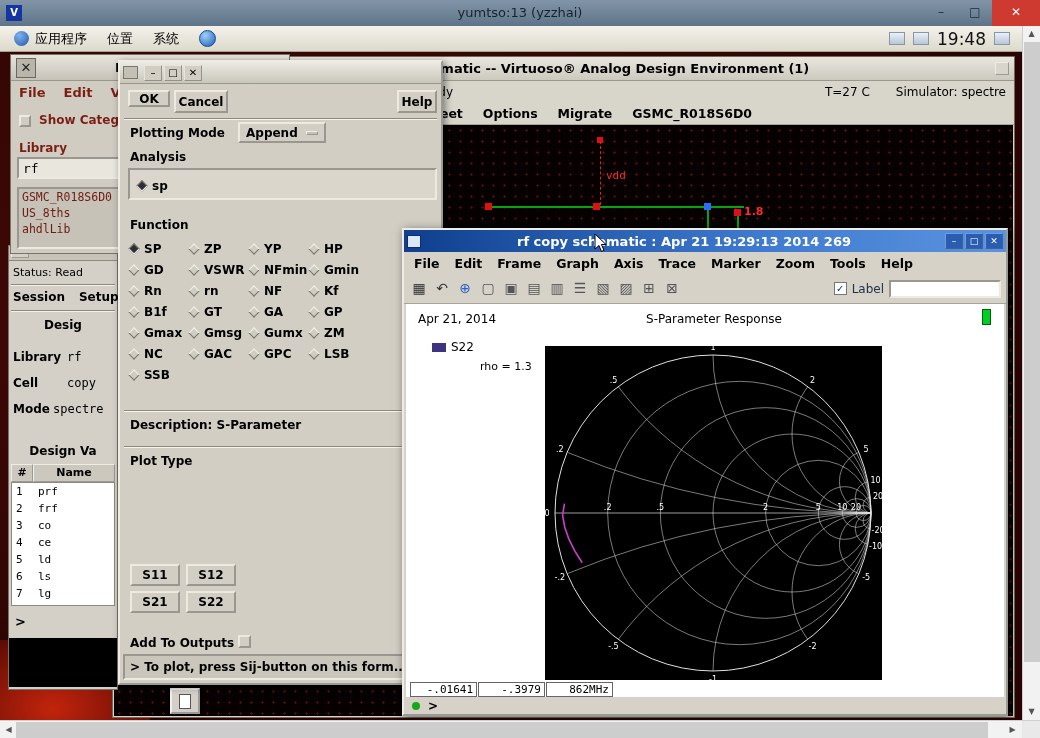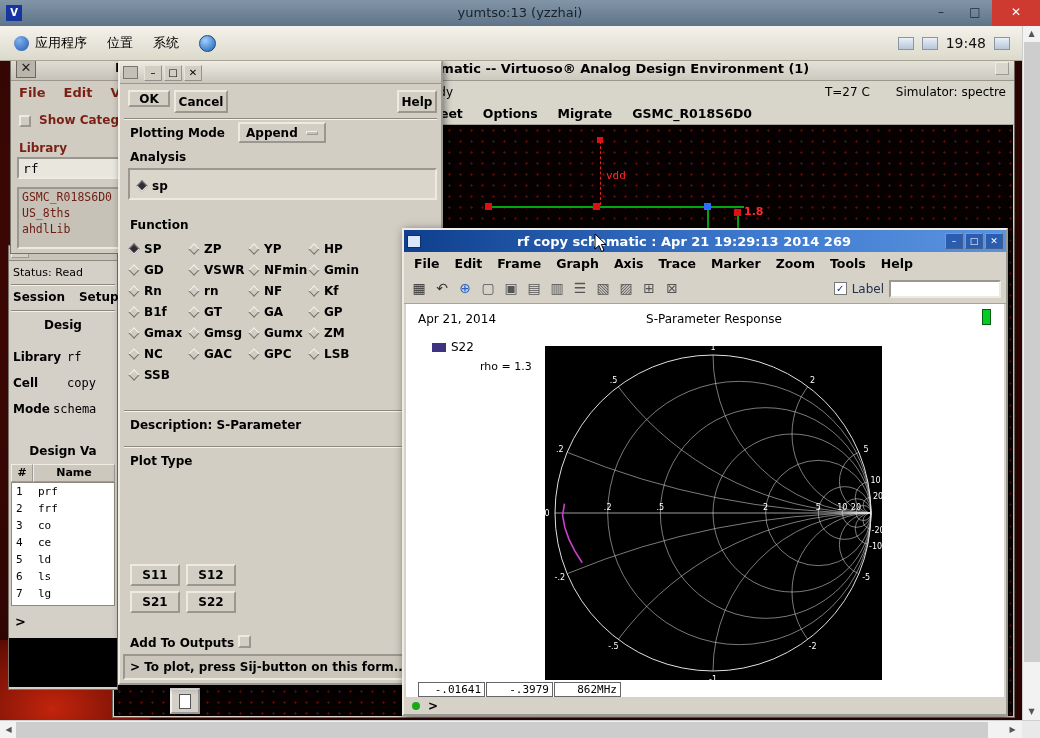--- a/index.html
+++ b/index.html
@@ -102,21 +102,21 @@
   .txt{width:112px;height:18px;border:2px inset #eeeae0;background:#fff;font-family:"DejaVu Sans Mono","Liberation Mono",monospace;font-size:12px;}
   .plot-content{position:absolute;left:2px;right:2px;top:74px;height:378px;background:#fff;overflow:hidden;}
   .g-date{position:absolute;left:12px;top:8px;font-size:12px;}
   .g-title{position:absolute;left:0;right:0;top:8px;text-align:center;font-size:12px;margin-left:18px;}
   .g-flag{position:absolute;right:13px;top:5px;width:9px;height:16px;background:#00cf1f;border:1px solid #0a5a1a;}
   .legend{position:absolute;left:26px;top:36px;display:flex;align-items:center;gap:5px;}
   .legend-swatch{width:14px;height:9px;background:#3d3380;}
   .legend-label{font-size:12px;}
   .g-rho{position:absolute;left:74px;top:56px;font-size:11px;}
   .smith-panel{position:absolute;left:139px;top:42px;width:337px;height:334px;background:#000;}
-  .plot-readout{position:absolute;left:2px;right:2px;top:452px;height:15px;background:#fff;display:flex;padding-left:12px;}
+  .plot-readout{position:absolute;left:2px;right:2px;top:452px;height:15px;background:#fff;display:flex;padding-left:4px;}
   .rcell{width:67px;height:15px;border:1px solid #666;background:#fff;font-family:"DejaVu Sans Mono","Liberation Mono",monospace;
     font-size:11px;text-align:right;padding-right:3px;line-height:13px;margin-right:1px;}
   .plot-statusbar{position:absolute;left:0;right:0;bottom:0;height:17px;background:#d6d2c8;display:flex;align-items:center;gap:8px;padding:0 8px;}
   .status-dot{width:8px;height:8px;border-radius:50%;background:#18a818;}
   .status-prompt{font-weight:bold;font-size:12px;}
   .menu-item{white-space:nowrap;}
 
   
   #mini-win{position:absolute;left:170px;top:688px;width:30px;height:26px;background:#d4d0c8;border:2px outset #eee;z-index:3;display:flex;align-items:center;justify-content:center;}
   .doc-glyph{width:12px;height:15px;background:#fff;border:1px solid #555;}
@@ -124,27 +124,27 @@
   
   #vnc-tb{position:absolute;left:0;top:0;width:1040px;height:26px;background:linear-gradient(#8295a8,#5f7488);z-index:8;}
   .vnc-ico{position:absolute;left:6px;top:5px;width:16px;height:16px;background:#1535a0;color:#fff;font-size:10px;font-weight:bold;text-align:center;line-height:16px;}
   .vnc-title{position:absolute;left:0;right:0;text-align:center;line-height:26px;font-size:13px;color:#17222f;}
   .vbtn{position:absolute;top:0;height:26px;color:#1b2836;font-size:12px;text-align:center;line-height:24px;}
   .vbtn.minb{right:82px;width:34px;}
   .vbtn.maxb{right:48px;width:34px;}
   .vbtn.close{right:0;width:48px;background:#cf3a30;color:#fff;}
 
   #gnome-panel{position:absolute;left:0;top:26px;width:1022px;height:26px;z-index:8;
-    background:linear-gradient(#f4f2ea,#dcd9cc);border-bottom:1px solid #a8a494;display:flex;align-items:center;padding:17px 6px;gap:4px;}
+    background:linear-gradient(#f4f2ea,#dcd9cc);border-bottom:1px solid #a8a494;display:flex;align-items:center;padding:8px 6px;gap:4px;}
   .panel-item{display:flex;align-items:center;gap:6px;padding:0 8px;height:26px;font-size:13px;}
   .app-icon{width:15px;height:15px;border-radius:50%;background:radial-gradient(circle at 35% 30%,#7fb2f0,#2257a8);}
   .globe{width:17px;height:17px;border-radius:50%;background:radial-gradient(circle at 35% 30%,#9fd0ff,#1d5fb0);border:1px solid #174a8c;}
   .panel-right{margin-left:auto;display:flex;align-items:center;gap:8px;padding-right:6px;}
   .mini-ico{width:16px;height:13px;border:1px solid #8a96a4;background:linear-gradient(#e8f0fa,#b9c6d6);}
-  .clock{font-size:14px;color:#111;}
+  .clock{font-size:17px;color:#111;}
 
   #vsb{position:absolute;left:1022px;top:26px;width:18px;height:694px;background:#f2f2f2;border-left:1px solid #cfcfcf;z-index:8;}
   #hsb{position:absolute;left:0;top:720px;width:1040px;height:18px;background:#f2f2f2;border-top:1px solid #cfcfcf;z-index:8;}
   .sb-btn{position:absolute;width:17px;height:16px;font-size:8px;color:#555;text-align:center;line-height:16px;background:#f2f2f2;}
   .vthumb{position:absolute;left:1px;top:16px;width:16px;height:620px;background:#cdcdcd;}
   .hthumb{position:absolute;left:16px;top:1px;width:972px;height:16px;background:#cdcdcd;}
   .sb-corner{position:absolute;left:1022px;top:0;width:18px;height:18px;background:#e9e9e9;}
 </style>
 </head>
 <body>
@@ -198,21 +198,21 @@
         <span class="menu-item">Session</span>
         <span class="menu-item">Setup</span>
       </div>
     <div class="asep" style="top:64px"></div>
     <span class="ade-h" style="top:72px">Desig</span>
     <span class="kvl" style="top:104px">Library</span>
     <span class="kvv mono" style="left:58px;top:104px">rf</span>
     <span class="kvl" style="top:130px">Cell</span>
     <span class="kvv mono" style="left:58px;top:130px">copy</span>
     <span class="kvl" style="top:156px">Mode</span>
-    <span class="kvv mono" style="left:44px;top:156px">schema</span>
+    <span class="kvv mono" style="left:44px;top:156px">spectre</span>
     <span class="ade-h" style="top:198px">Design Va</span>
     <span class="th" style="left:2px;width:22px">#</span>
     <span class="th" style="left:24px;width:82px">Name</span>
     <div id="var-body" class="mono">
         <div class="vr">
           <span class="vnum">1</span>
           <span class="vname">prf</span>
         </div>
         <div class="vr">
           <span class="vnum">2</span>

